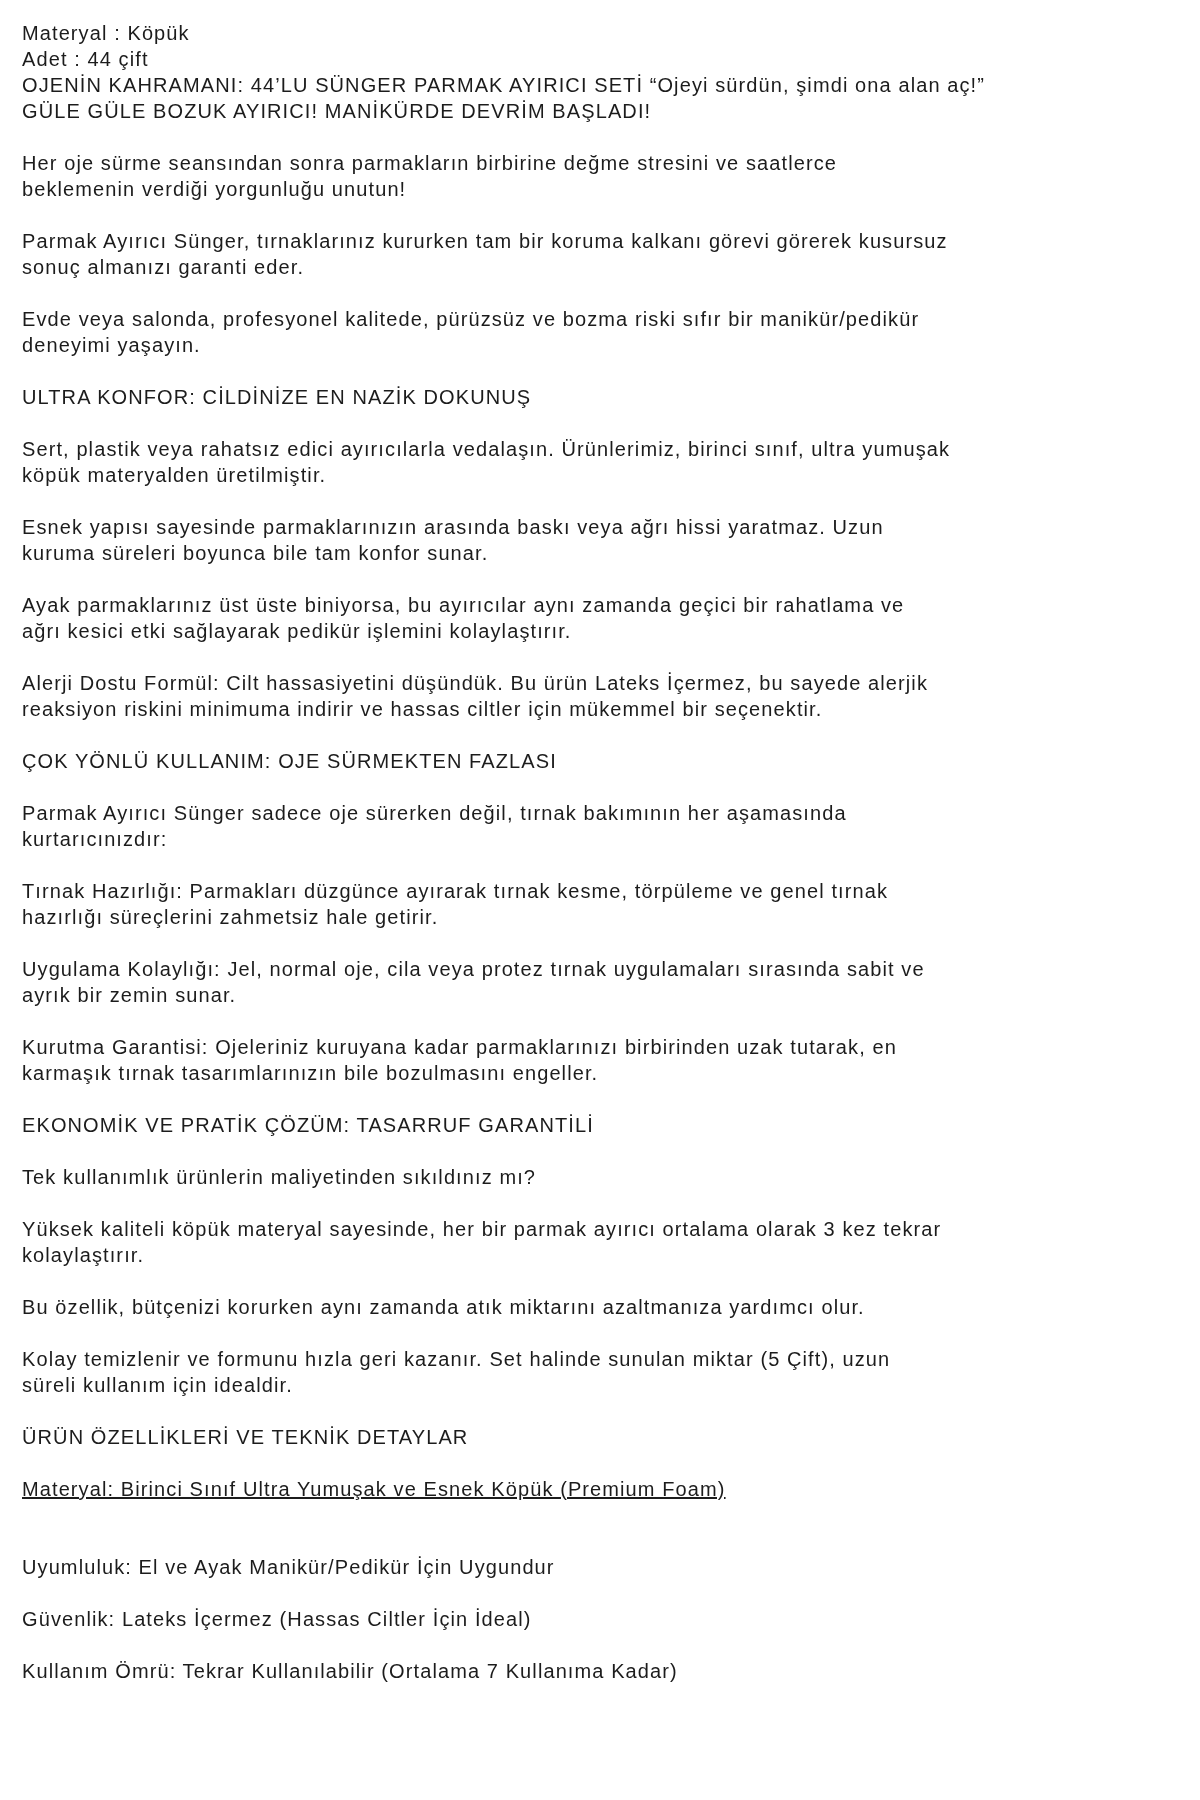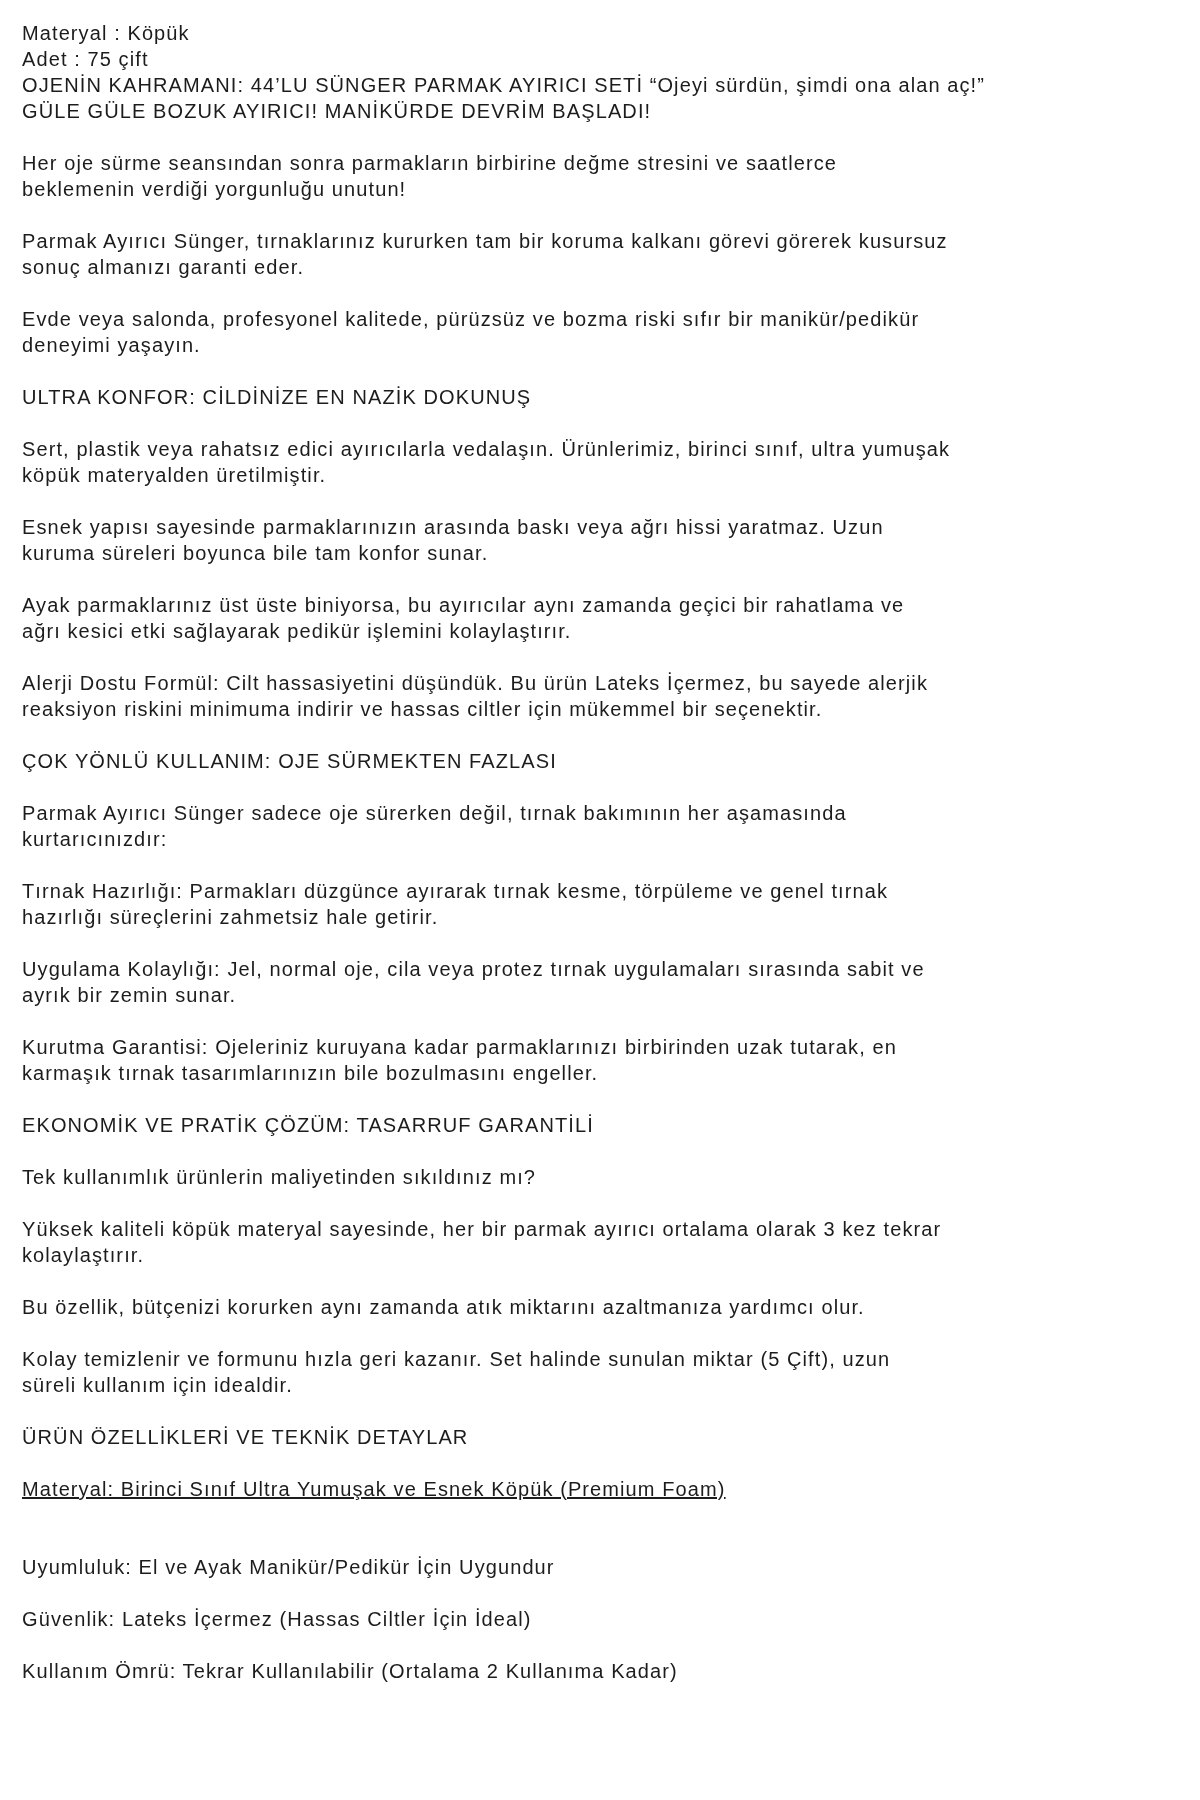--- a/index.html
+++ b/index.html
@@ -29,21 +29,21 @@
   p.block.para { margin-bottom: 26px; }
   p.block.xgap { margin-bottom: 52px; text-decoration: underline; }
   p.block .line { display: inline; }
 </style>
 </head>
 <body style="background: rgb(255, 255, 255); color: rgb(28, 28, 28);">
 
 <main>
   <div id="doc-body">
       <p class="block tight"><span class="line">Materyal : Köpük</span></p>
-      <p class="block tight"><span class="line">Adet : 75 çift</span></p>
+      <p class="block tight"><span class="line">Adet : 44 çift</span></p>
       <p class="block tight"><span class="line">OJENİN KAHRAMANI: 44’LU SÜNGER PARMAK AYIRICI SETİ “Ojeyi sürdün, şimdi ona alan aç!”</span></p>
       <p class="block para"><span class="line">GÜLE GÜLE BOZUK AYIRICI! MANİKÜRDE DEVRİM BAŞLADI!</span></p>
       <p class="block para"><span class="line">Her oje sürme seansından sonra parmakların birbirine değme stresini ve saatlerce</span><br><span class="line">beklemenin verdiği yorgunluğu unutun!</span></p>
       <p class="block para"><span class="line">Parmak Ayırıcı Sünger, tırnaklarınız kururken tam bir koruma kalkanı görevi görerek kusursuz</span><br><span class="line">sonuç almanızı garanti eder.</span></p>
       <p class="block para"><span class="line">Evde veya salonda, profesyonel kalitede, pürüzsüz ve bozma riski sıfır bir manikür/pedikür</span><br><span class="line">deneyimi yaşayın.</span></p>
       <p class="block para"><span class="line">ULTRA KONFOR: CİLDİNİZE EN NAZİK DOKUNUŞ</span></p>
       <p class="block para"><span class="line">Sert, plastik veya rahatsız edici ayırıcılarla vedalaşın. Ürünlerimiz, birinci sınıf, ultra yumuşak</span><br><span class="line">köpük materyalden üretilmiştir.</span></p>
       <p class="block para"><span class="line">Esnek yapısı sayesinde parmaklarınızın arasında baskı veya ağrı hissi yaratmaz. Uzun</span><br><span class="line">kuruma süreleri boyunca bile tam konfor sunar.</span></p>
       <p class="block para"><span class="line">Ayak parmaklarınız üst üste biniyorsa, bu ayırıcılar aynı zamanda geçici bir rahatlama ve</span><br><span class="line">ağrı kesici etki sağlayarak pedikür işlemini kolaylaştırır.</span></p>
       <p class="block para"><span class="line">Alerji Dostu Formül: Cilt hassasiyetini düşündük. Bu ürün Lateks İçermez, bu sayede alerjik</span><br><span class="line">reaksiyon riskini minimuma indirir ve hassas ciltler için mükemmel bir seçenektir.</span></p>
@@ -54,15 +54,15 @@
       <p class="block para"><span class="line">Kurutma Garantisi: Ojeleriniz kuruyana kadar parmaklarınızı birbirinden uzak tutarak, en</span><br><span class="line">karmaşık tırnak tasarımlarınızın bile bozulmasını engeller.</span></p>
       <p class="block para"><span class="line">EKONOMİK VE PRATİK ÇÖZÜM: TASARRUF GARANTİLİ</span></p>
       <p class="block para"><span class="line">Tek kullanımlık ürünlerin maliyetinden sıkıldınız mı?</span></p>
       <p class="block para"><span class="line">Yüksek kaliteli köpük materyal sayesinde, her bir parmak ayırıcı ortalama olarak 3 kez tekrar</span><br><span class="line">kolaylaştırır.</span></p>
       <p class="block para"><span class="line">Bu özellik, bütçenizi korurken aynı zamanda atık miktarını azaltmanıza yardımcı olur.</span></p>
       <p class="block para"><span class="line">Kolay temizlenir ve formunu hızla geri kazanır. Set halinde sunulan miktar (5 Çift), uzun</span><br><span class="line">süreli kullanım için idealdir.</span></p>
       <p class="block para"><span class="line">ÜRÜN ÖZELLİKLERİ VE TEKNİK DETAYLAR</span></p>
       <p class="block xgap"><span class="line">Materyal: Birinci Sınıf Ultra Yumuşak ve Esnek Köpük (Premium Foam)</span></p>
       <p class="block para"><span class="line">Uyumluluk: El ve Ayak Manikür/Pedikür İçin Uygundur</span></p>
       <p class="block para"><span class="line">Güvenlik: Lateks İçermez (Hassas Ciltler İçin İdeal)</span></p>
-      <p class="block para"><span class="line">Kullanım Ömrü: Tekrar Kullanılabilir (Ortalama 2 Kullanıma Kadar)</span></p>
+      <p class="block para"><span class="line">Kullanım Ömrü: Tekrar Kullanılabilir (Ortalama 7 Kullanıma Kadar)</span></p>
     </div>
 </main>
 
 </body></html>

